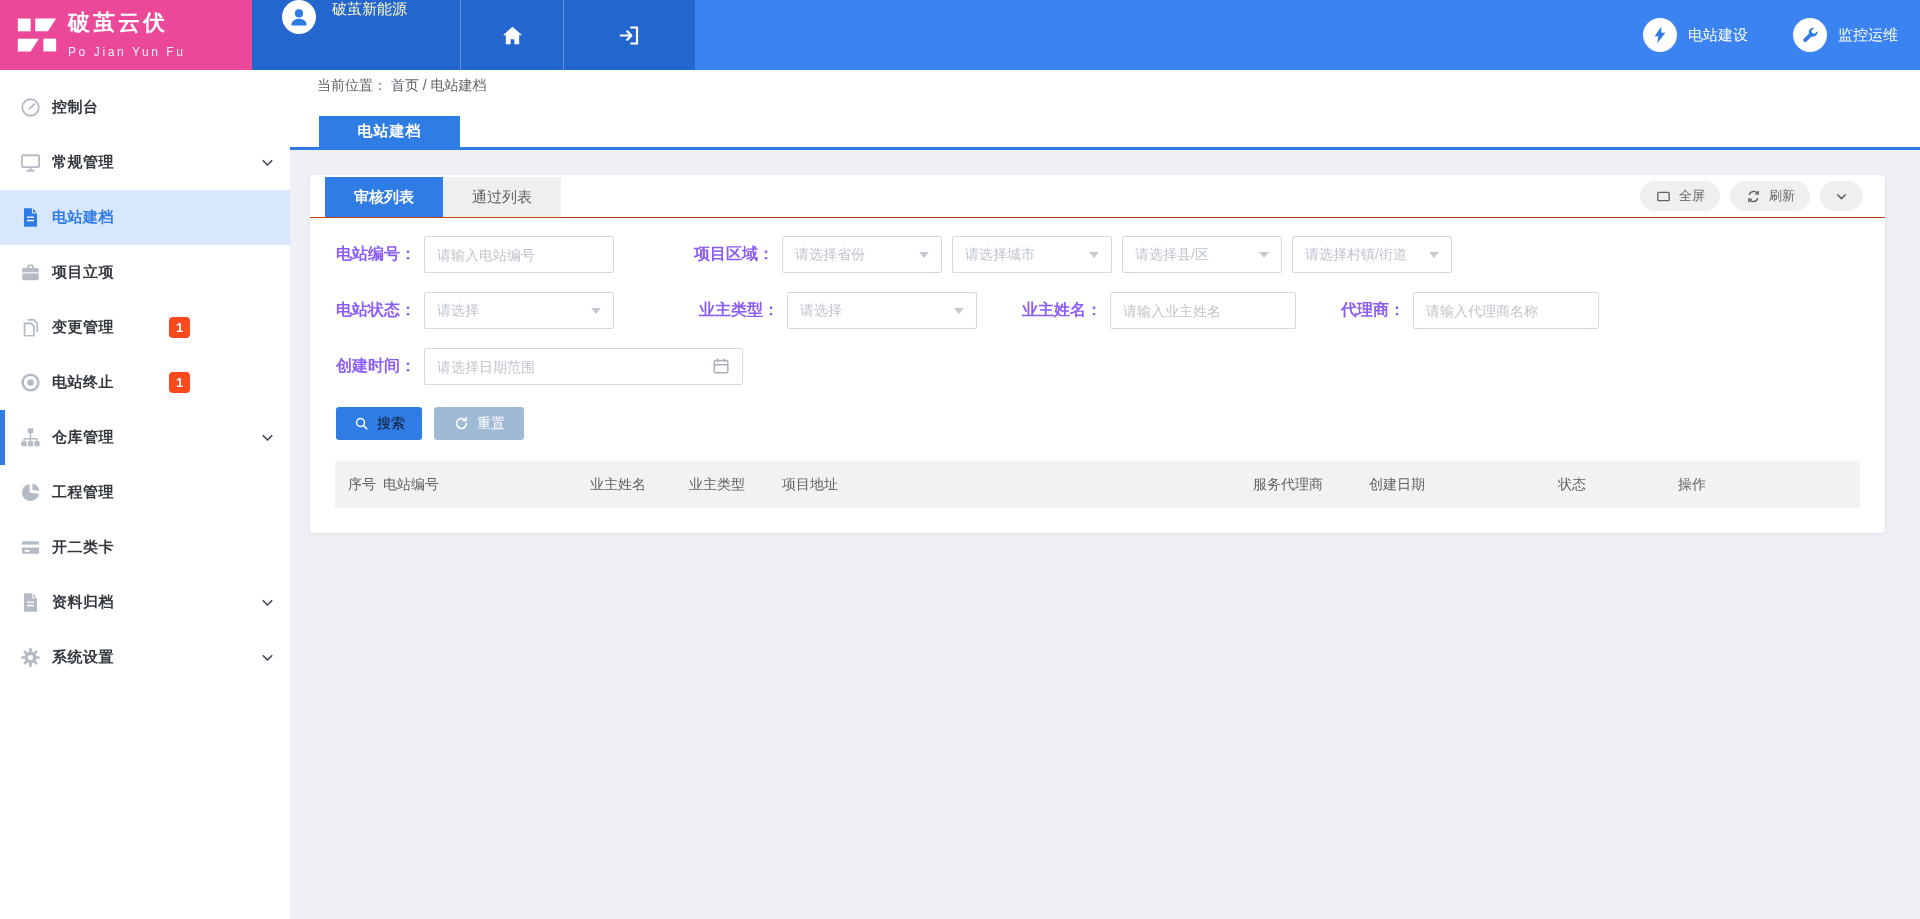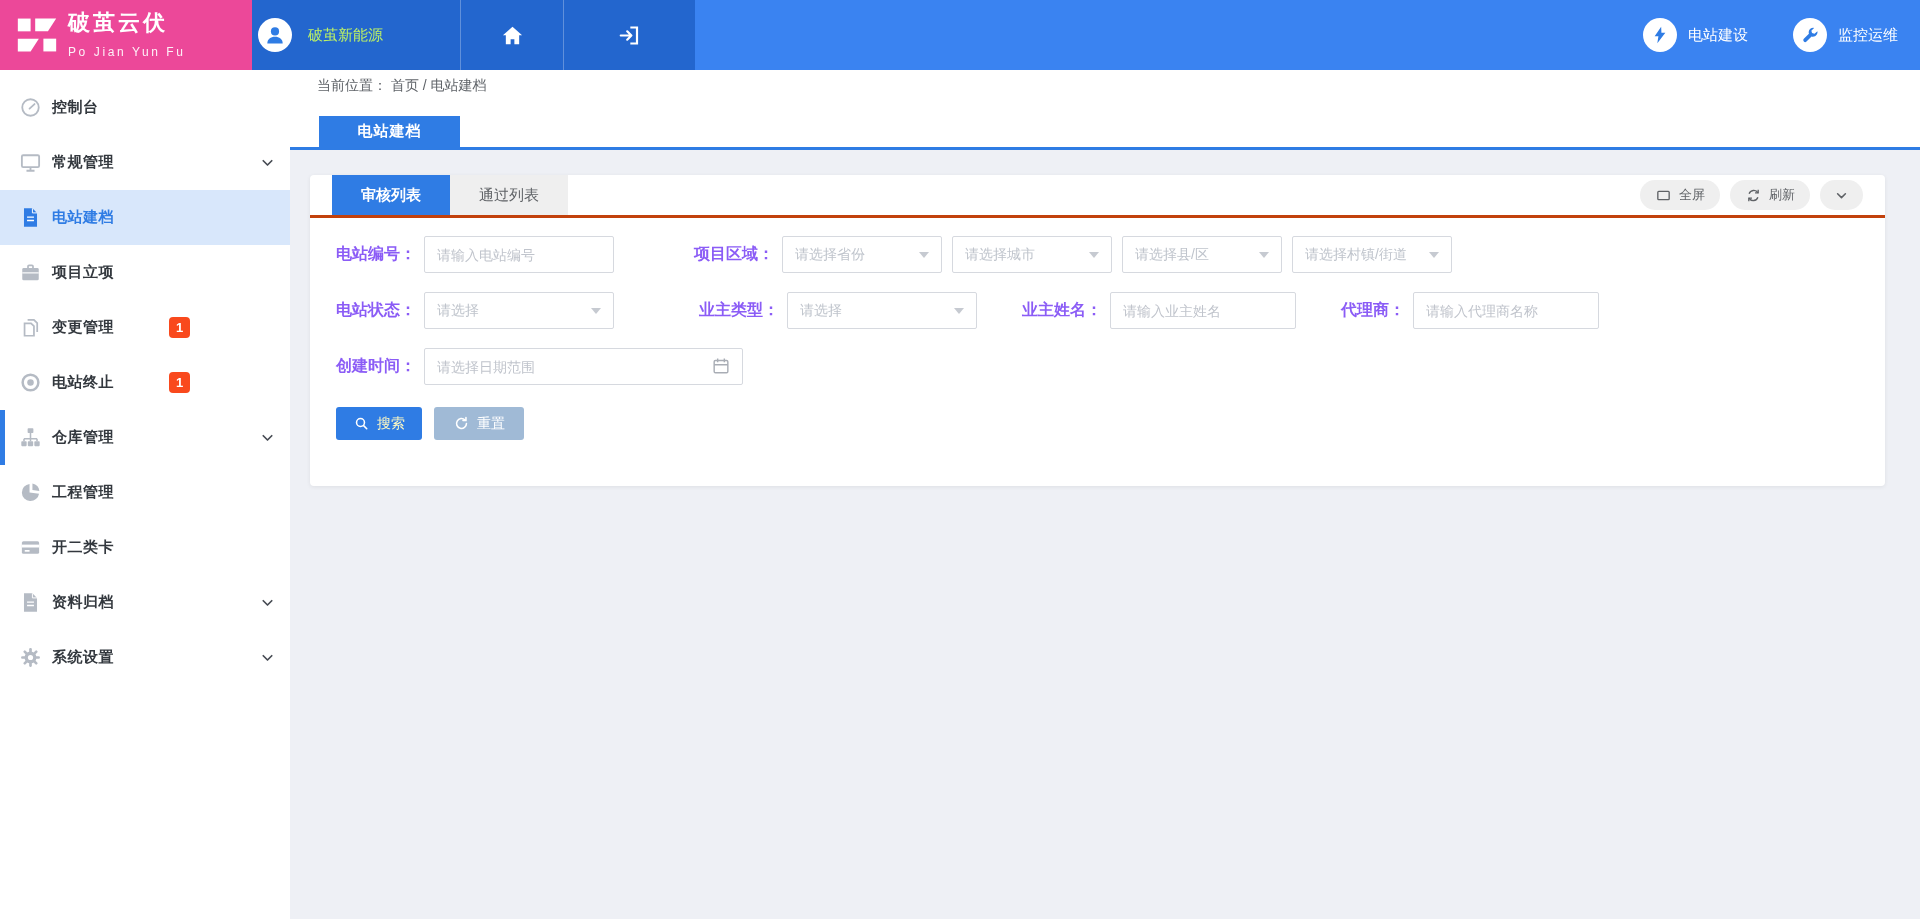--- a/index.html
+++ b/index.html
@@ -8,21 +8,21 @@
   .app { position:relative; width:1920px; height:919px; background:#eef0f5; overflow:hidden; }
 
   
   .header { position:absolute; top:0; left:0; width:1920px; height:70px; display:flex; }
   .logo-block { width:252px; background:#ec4899; display:flex; align-items:center; padding-left:16px; flex:none; }
   .logo-mark { width:42px; height:38px; flex:none; }
   .logo-text { margin-left:10px; color:#fff; }
   .logo-title { font-size:22px; font-weight:bold; letter-spacing:3px; line-height:1.1; }
   .logo-sub { font-size:12px; letter-spacing:2.6px; opacity:.92; margin-top:9px; }
   .hmid { display:flex; background:#2366ce; flex:none; }
-  .hseg-user { width:208px; display:flex; align-items:center; padding-left:6px; color:#bef264; font-size:15px; cursor:pointer; }
+  .hseg-user { width:208px; display:flex; align-items:flex-start; padding-left:30px; color:#fef9c3; font-size:15px; cursor:pointer; }
   .avatar { width:34px; height:34px; border-radius:50%; background:#fff; display:flex; align-items:center; justify-content:center; margin-right:16px; flex:none; }
   .avatar svg { width:24px; height:24px; }
   .hdiv { width:1px; background:rgba(255,255,255,.28); }
   .hseg-icon { width:102px; display:flex; align-items:center; justify-content:center; cursor:pointer; }
   .hseg-icon svg { width:25px; height:25px; }
   .hseg-icon.exit { width:131px; }
   .header-right { flex:1; background:#3a83f1; display:flex; align-items:center; justify-content:flex-end; padding-right:22px; }
   .hr-item { display:flex; align-items:center; color:#fff; font-size:15px; cursor:pointer; margin-left:45px; }
   .hr-circle { width:34px; height:34px; border-radius:50%; background:#fff; display:flex; align-items:center; justify-content:center; margin-right:11px; }
   .hr-circle svg { width:20px; height:20px; }
@@ -42,21 +42,21 @@
 
   
   .main { position:absolute; left:290px; top:70px; width:1630px; height:849px; }
   .top-strip { background:#fff; height:80px; border-bottom:3px solid #2f7ce4; position:relative; }
   .breadcrumb { padding:7px 0 0 27px; font-size:14px; color:#5f6368; }
   .breadcrumb .bc-link { color:#5f6368; cursor:pointer; }
   .page-tab { position:absolute; left:29px; bottom:0; width:141px; height:31px; background:#2f7ce4; color:#fff; font-size:15px; font-weight:bold; letter-spacing:1px; display:flex; align-items:center; justify-content:center; cursor:pointer; }
   .content { padding:25px 35px 0 20px; }
   .panel { background:#fff; border-radius:4px; box-shadow:0 1px 4px rgba(0,0,0,.07); padding-bottom:25px; }
 
-  .panel-tabs { display:flex; align-items:center; border-bottom:3px solid #c2410c; padding-left:22px; height:43px; }
+  .panel-tabs { display:flex; align-items:center; border-bottom:1px solid #c2410c; padding-left:15px; height:43px; }
   .ptab { width:118px; height:40px; display:flex; align-items:center; justify-content:center; font-size:15px; color:#5f6266; background:#efefef; cursor:pointer; align-self:flex-end; }
   .ptab.active { background:#2f7ce4; color:#fff; font-weight:bold; }
   .panel-toolbar { margin-left:auto; display:flex; align-items:center; padding-right:22px; gap:10px; }
   .pill { height:30px; border:none; border-radius:15px; background:#efefef; color:#5f6266; font-size:13px; display:flex; align-items:center; gap:7px; padding:0 15px; cursor:pointer; font-family:inherit; }
   .pill svg { width:17px; height:17px; }
   .pill.icon-only { width:43px; padding:0; justify-content:center; }
 
   .filters { padding:18px 0 0 26px; }
   .frow { display:flex; align-items:center; margin-bottom:19px; }
   .flabel { font-size:16px; font-weight:bold; color:#8b5cf6; margin-right:8px; white-space:nowrap; }
@@ -68,21 +68,21 @@
   .selbox .ph { color:#bfc4cc; }
   .caret-down { width:0; height:0; border-left:5.5px solid transparent; border-right:5.5px solid transparent; border-top:6.5px solid #c6cad1; }
   .ml80 { margin-left:80px; } .ml85 { margin-left:85px; } .ml45 { margin-left:45px; } .ml10 { margin-left:10px; }
   .datebox { position:relative; }
   .datebox input { padding-right:42px; }
   .datebox .cal { position:absolute; right:12px; top:8px; width:20px; height:20px; color:#a9adb5; }
 
   .btn-row { margin-top:22px; margin-bottom:0; display:flex; gap:12px; }
   .btn { height:33px; border:none; border-radius:3px; display:flex; align-items:center; gap:7px; padding:0 17px; font-size:14px; cursor:pointer; font-family:inherit; }
   .btn svg { width:17px; height:17px; }
-  .btn.search { background:#2f7ce4; color:#fef9c3; }
+  .btn.search { background:#2f7ce4; color:#0f172a; }
   .btn.reset  { background:#a0bad6; color:#fff; padding:0 19px; }
 
   .tablewrap { margin:21px 25px 0 25px; }
   .thead { display:grid; grid-template-columns:48px 207px 99px 93px 471px 116px 189px 120px 1fr; background:#f2f2f2; height:47px; align-items:center; font-size:14px; color:#5e6266; }
   .th:first-child { padding-left:13px; }
   .tempty { height:53px; display:flex; align-items:center; justify-content:center; font-size:14px; color:#909399; border-bottom:1px solid #ebeef5; }
 </style>
 </head>
 <body>
 
@@ -396,18 +396,29 @@
               <svg viewBox="0 0 24 24" fill="none" stroke="#ffffff" stroke-width="2.2" stroke-linecap="round">
                 <path d="M19 12 a7 7 0 1 1-2.1-5"></path>
                   <path d="M18.3 3.4 v4.2 h-4.2"></path>
               </svg>
               <span>重置</span>
             </button>
           </div>
         </div>
 
         <div class="tablewrap">
+          <div class="thead">
+            <div class="th">序号</div>
+            <div class="th">电站编号</div>
+            <div class="th">业主姓名</div>
+            <div class="th">业主类型</div>
+            <div class="th">项目地址</div>
+            <div class="th">服务代理商</div>
+            <div class="th">创建日期</div>
+            <div class="th">状态</div>
+            <div class="th">操作</div>
+          </div>
         </div>
 
       </div>
     </div>
   </div>
 </div>
 
 </body></html>

